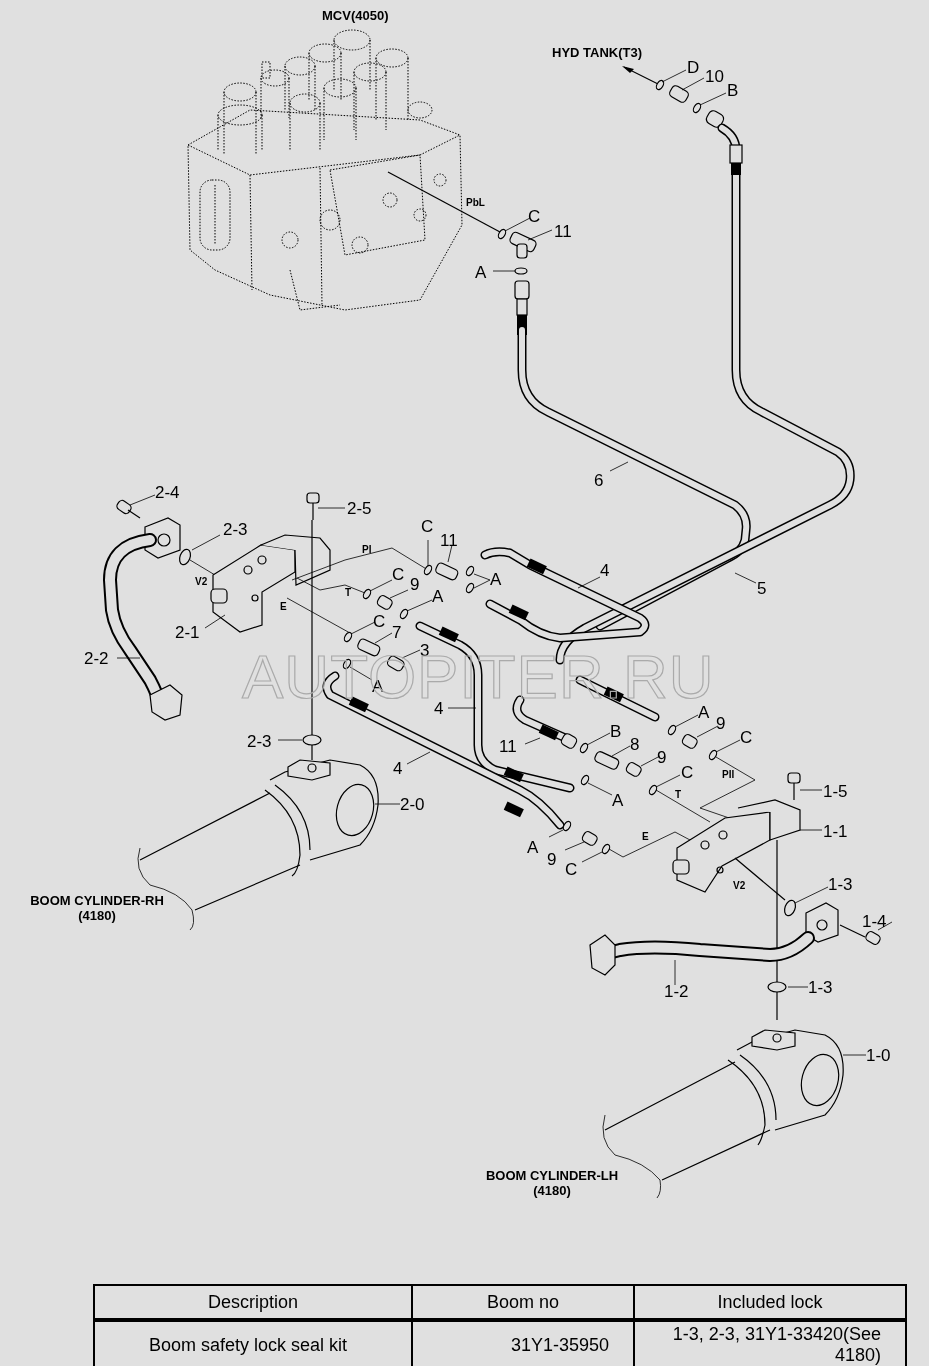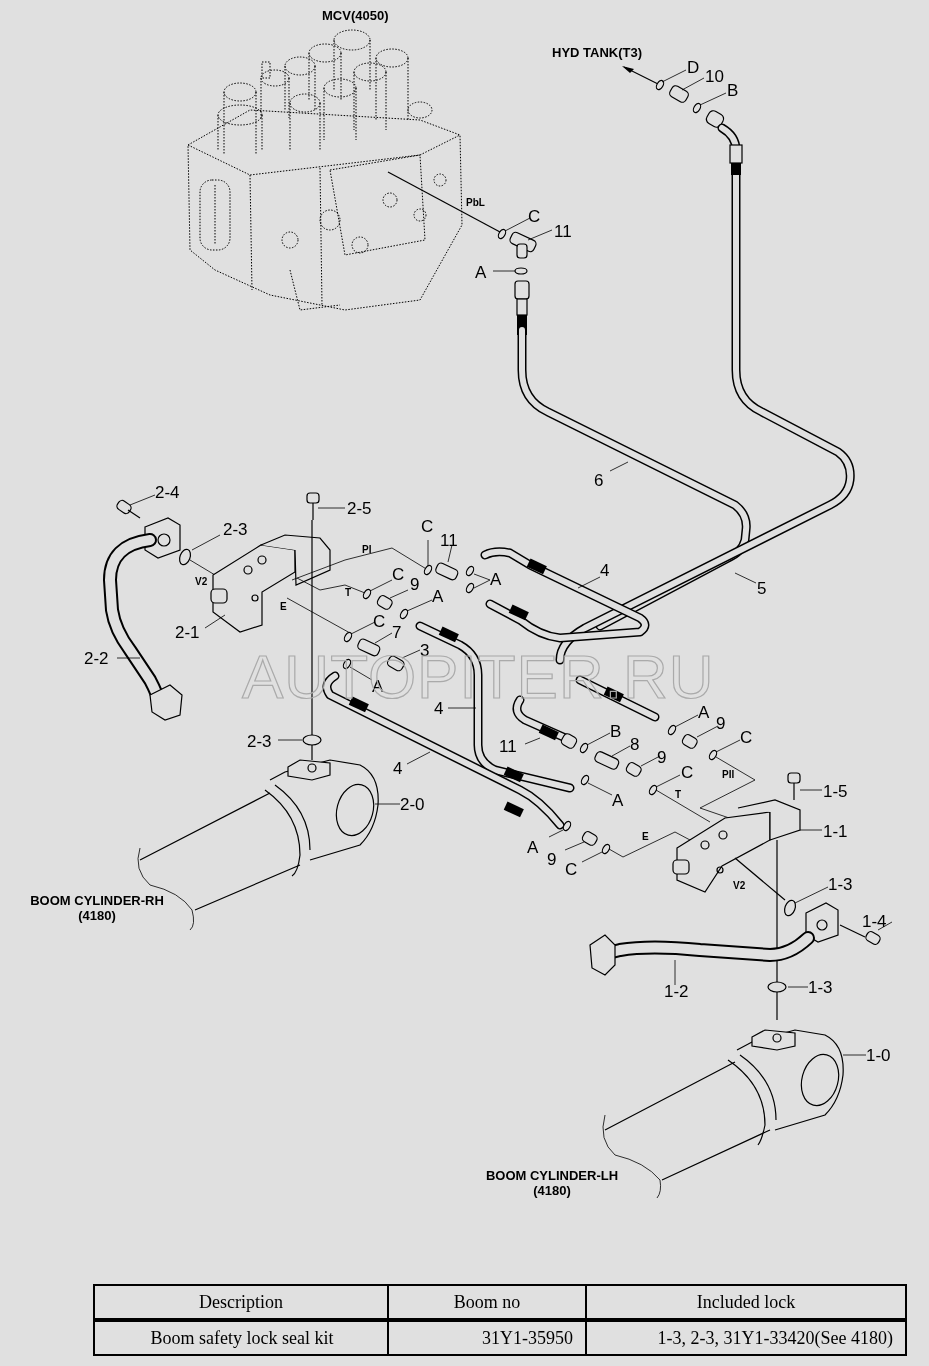--- a/index.html
+++ b/index.html
@@ -13,21 +13,21 @@
   .ln { stroke:#000; stroke-width:1.2; fill:none; }
   .thin { stroke:#000; stroke-width:0.8; fill:none; }
   .dot { stroke:#000; stroke-width:1; fill:none; stroke-dasharray:1.5 1.5; }
   .hose { stroke:#000; stroke-width:9; fill:none; stroke-linecap:round; stroke-linejoin:round; }
   .hose-in { stroke:#e0e0e0; stroke-width:6; fill:none; stroke-linecap:round; stroke-linejoin:round; }
   .part { fill:#e0e0e0; stroke:#000; stroke-width:1.2; }
   .blk { fill:#000; }
   .watermark { font-size:62px; fill:none !important; stroke:#aaa; stroke-width:1.2; letter-spacing:1px; }
   #parts-table { position:absolute; left:93px; top:1284px; width:814px; border-collapse:collapse;
                  font-size:18px; background:#e0e0e0; }
-  #parts-table th, #parts-table td { border:2px solid #000; padding:2px 12px; height:28px;font-family:Liberation Serif, serif; }
+  #parts-table th, #parts-table td { border:2px solid #000; padding:2px 24px; height:28px; }
   #parts-table th { font-weight:normal; text-align:center; border-bottom:4px solid #000; }
   #parts-table td:nth-child(1) { text-align:center; padding-left:14px; }
   #parts-table td:nth-child(2) { text-align:right; }
   #parts-table td:nth-child(3) { text-align:right; }
   #parts-table th:nth-child(1) { width:268px; }
   #parts-table th:nth-child(2) { width:172px; }
 </style>
 </head>
 <body>
 

